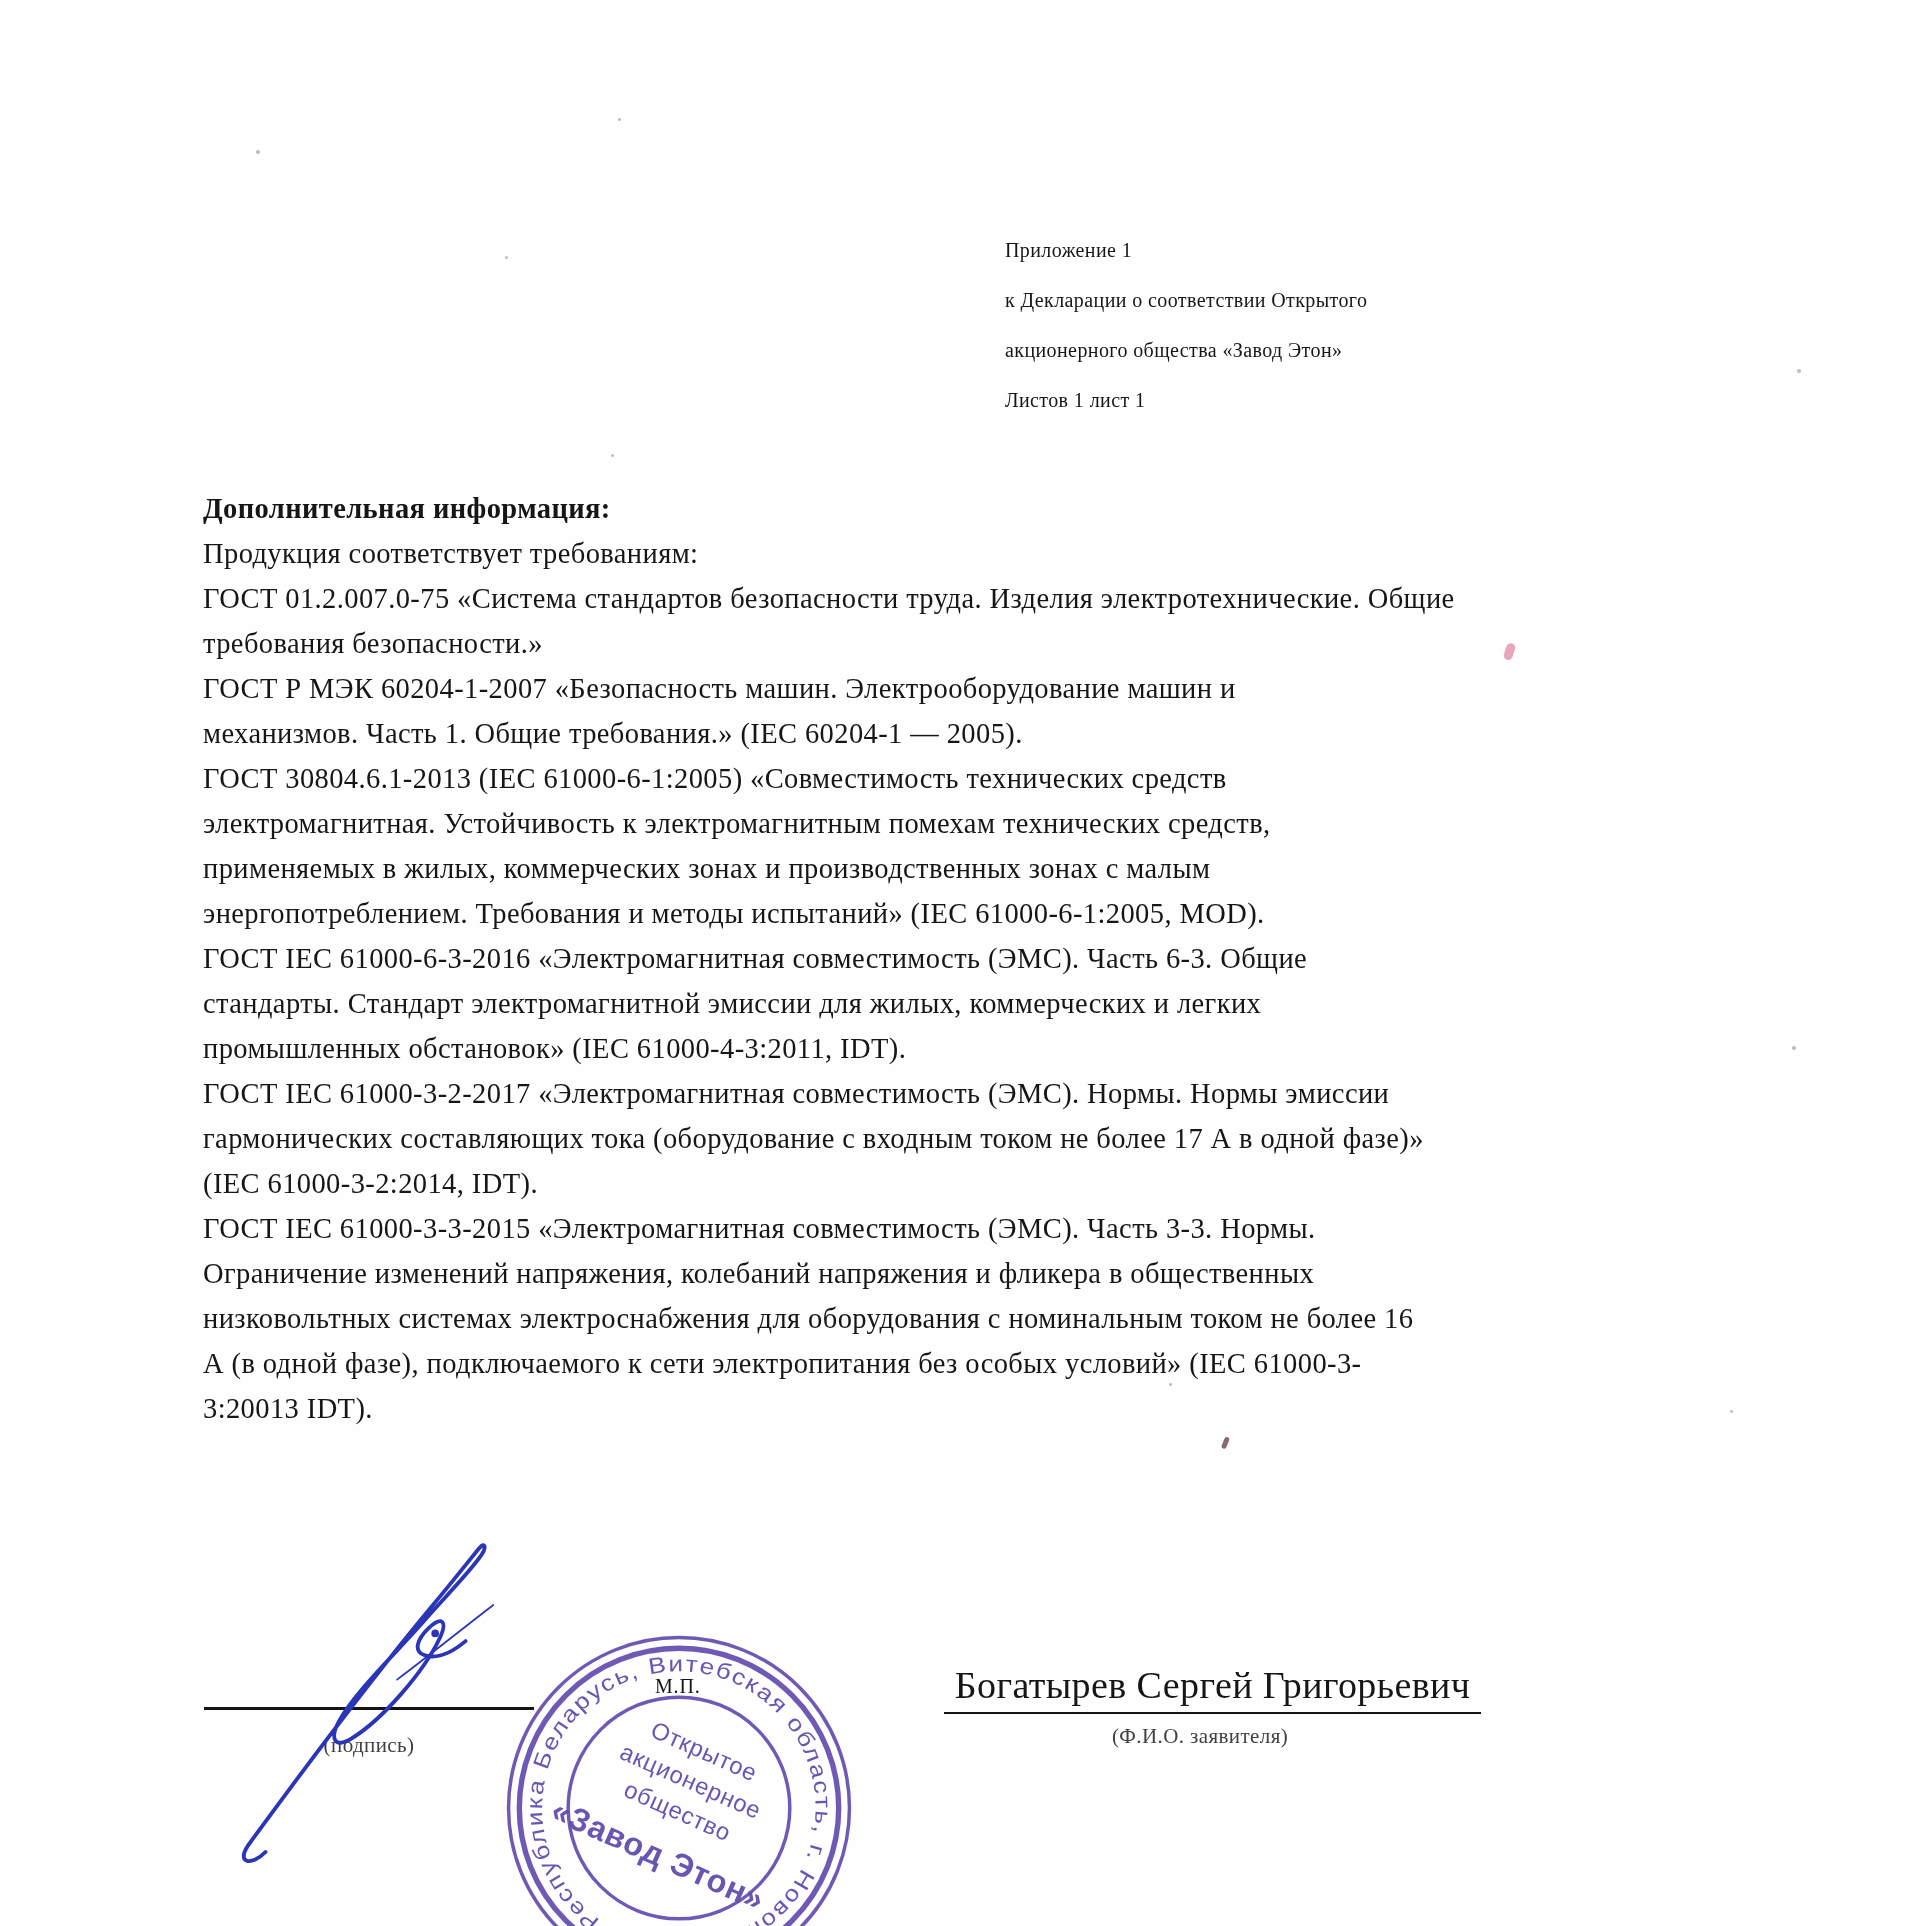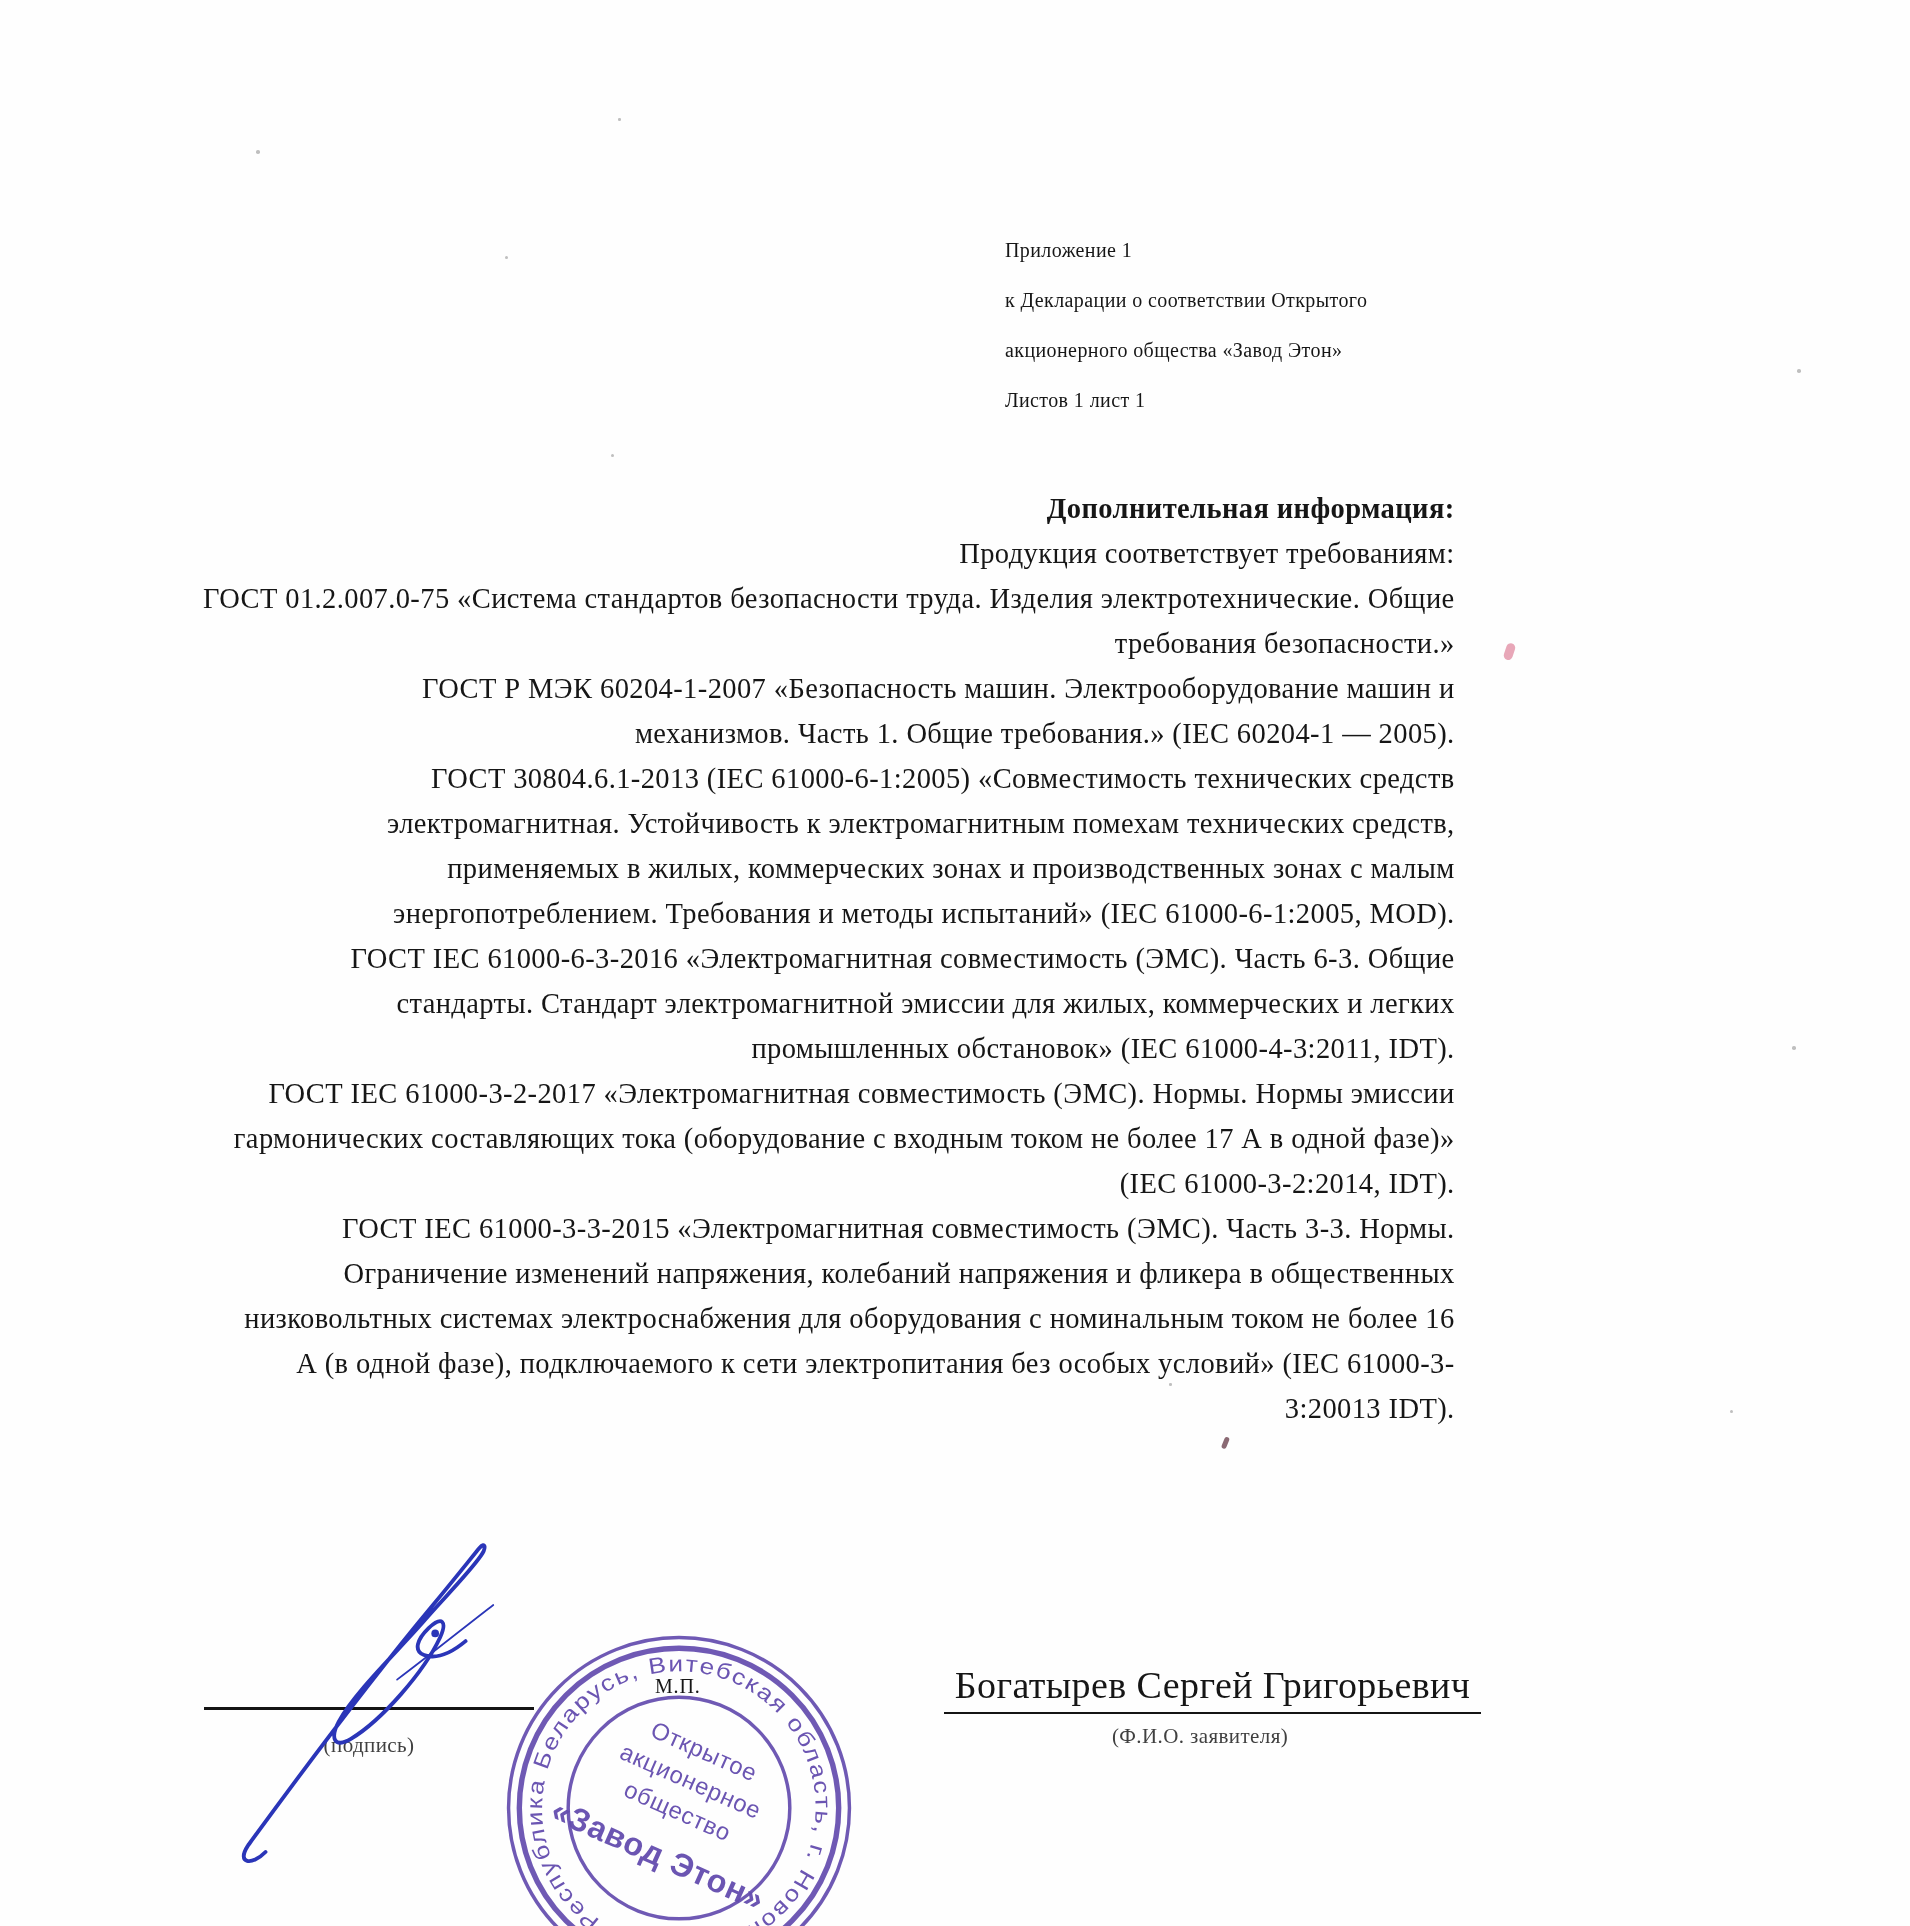--- a/index.html
+++ b/index.html
@@ -2,21 +2,21 @@
 <html style="font-size:6.2px"><head>
 <meta charset="utf-8">
 <style>
   html,body{margin:0;padding:0;background:#e8e8e8;}
   .page{
     position:relative; width:1911px; height:2702px; background:#fefefe;
     font-family:"Liberation Serif","DejaVu Serif",serif; color:#161616; overflow:hidden;
   }
   .abs{position:absolute;}
   .header-block{left:1005px; top:225px; font-size:20px; line-height:50px; letter-spacing:0.4px; white-space:nowrap;}
-  .body-block{left:203px; top:486px; font-size:28.5px; line-height:45px; letter-spacing:0.4px; white-space:nowrap;text-align:right;}
+  .body-block{left:203px; top:486px; font-size:28.5px; line-height:45px; letter-spacing:0.4px; white-space:nowrap;}
   .body-block .bold{font-weight:bold;}
   .sig-line{left:204px; top:1707px; width:330px; height:2.7px; background:#141414;}
   .caption{font-size:21px; letter-spacing:0.4px; color:#404040;}
   .podpis{left:204px; top:1733px; width:330px; text-align:center;}
   .fio{left:944px; top:1724px; width:512px; text-align:center;}
   .mp-label{left:655px; top:1675px; font-size:20px; letter-spacing:0.8px; z-index:1;}
   .name-block{
     left:944px; top:1663px; font-size:38px; letter-spacing:0.4px; white-space:nowrap;
     padding:0 10.8px 5.4px 10.8px; border-bottom:2.7px solid #141414;
   }

